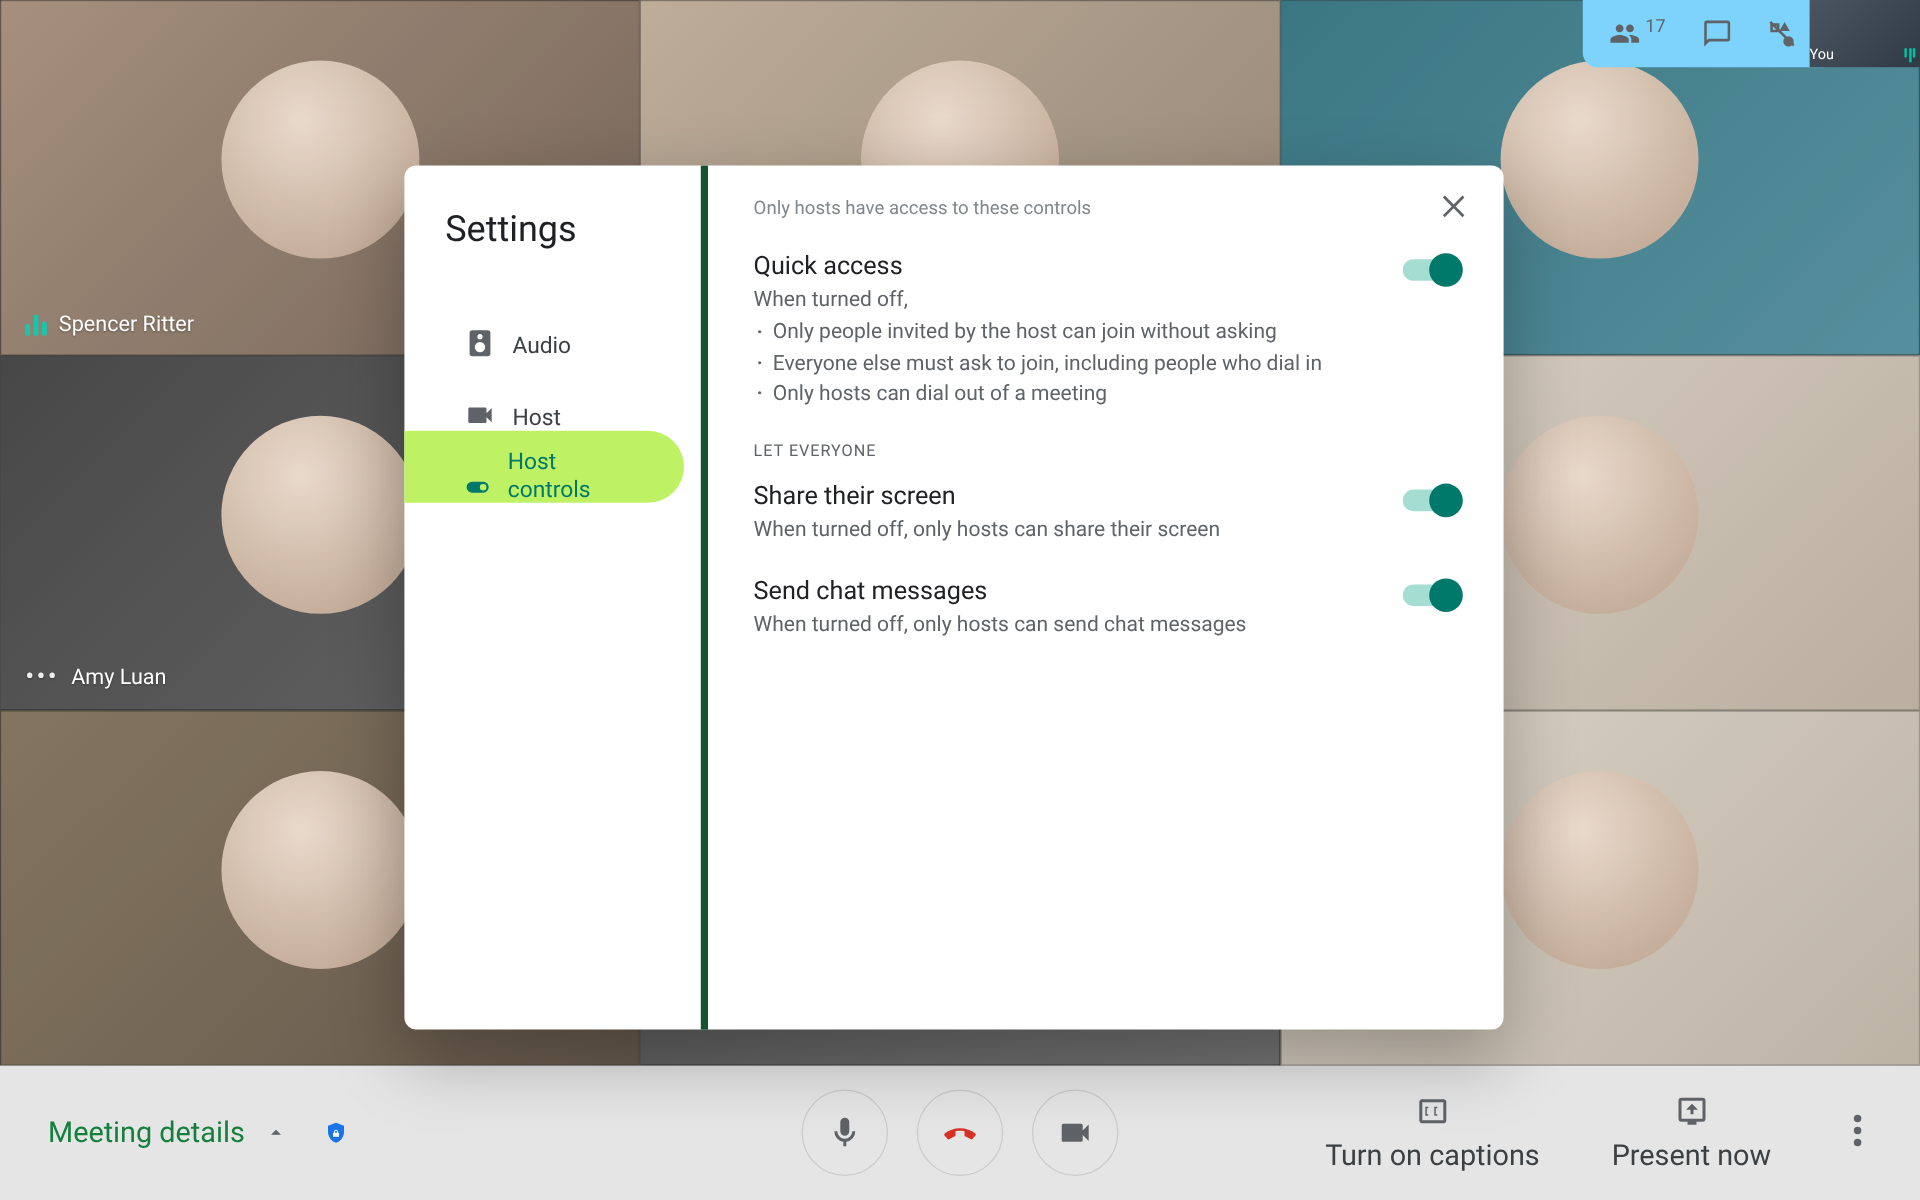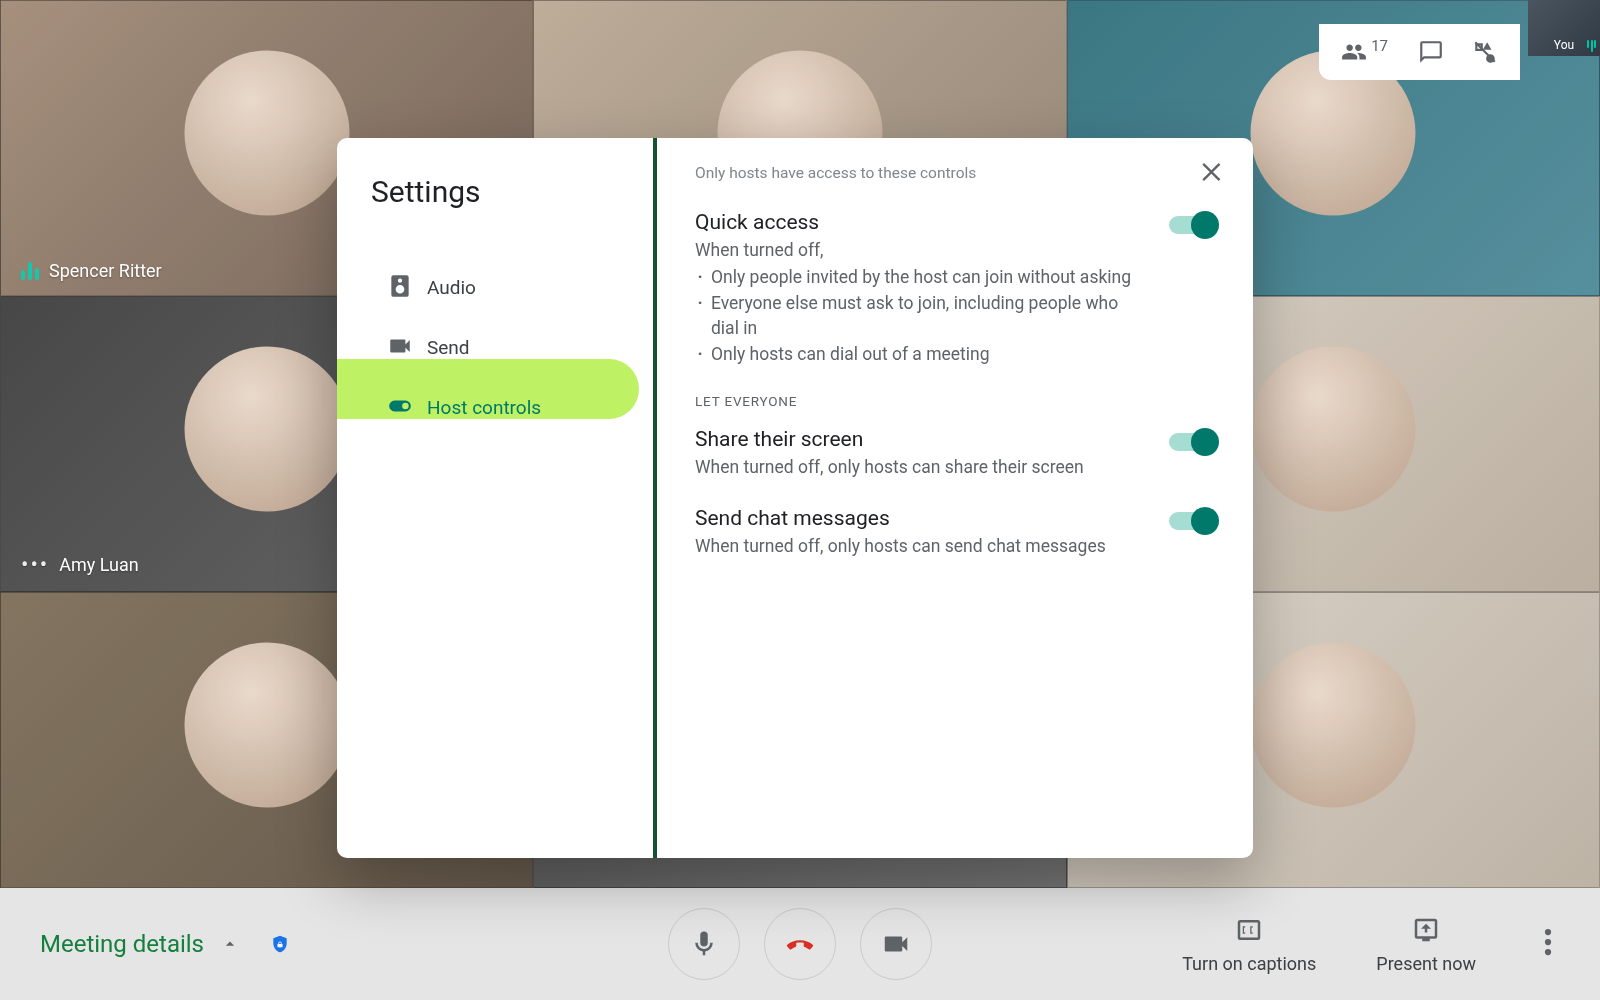--- a/index.html
+++ b/index.html
@@ -54,34 +54,33 @@
   .overlay-fade {
     position:absolute; inset:0; height:888px;
     background: rgba(255,255,255,0.07);
     pointer-events:none;
   }
 
   
   .tr-panel {
     position:absolute; top:0; right:0;
     display:flex; align-items:center; gap:28px;
-    background:#ffffff; height:56px; padding:0 22px;
+    background:#7dd3fc; height:56px; padding:0 22px;
     border-bottom-left-radius:12px;
-    margin-top:24px;
   }
   .tr-item{display:flex;align-items:center;gap:6px;color:#5f6368;cursor:pointer;}
   .tr-item svg{width:26px;height:26px;fill:#5f6368}
   .tr-item.strike svg{position:relative}
   .tr-count{font-size:15px;color:#5f6368;position:relative;top:-6px;left:-2px}
 
   .self-view {
     position:absolute; top:0; right:0;
-    width:72px; height:56px;
+    width:92px; height:56px;
     background: linear-gradient(135deg,#4a5560,#2f3a45);
-    display:flex; align-items:flex-end; justify-content:center;
+    display:flex; align-items:flex-end; justify-content:flex-start;
     color:#fff; font-size:12px; padding-bottom:4px;
   }
   .self-view .mini-ind{position:absolute;right:4px;bottom:4px;display:flex;gap:1.5px}
   .self-view .mini-ind span{width:2px;height:8px;background:#00c4a7;border-radius:1px}
   .self-view .mini-ind span:nth-child(2){height:12px}
 
   
   .bottombar {
     position:absolute; left:0; right:0; bottom:0;
     height:112px; background:#e5e5e5;
@@ -103,35 +102,35 @@
   .round-btn {
     width:72px;height:72px;border-radius:50%;
     border:1px solid #c8cacc; background:#e5e5e5;
     display:flex;align-items:center;justify-content:center;
     cursor:pointer;
   }
   .round-btn svg{width:30px;height:30px;fill:#5f6368}
   .round-btn.hangup svg{fill:#d93025}
 
   .right-controls{margin-left:auto;display:flex;gap:60px;align-items:center;color:#3c4043}
-  .right-btn{display:flex;flex-direction:column;align-items:center;gap:8px;cursor:pointer;font-size:18px}
+  .right-btn{display:flex;flex-direction:column;align-items:center;gap:8px;cursor:pointer;font-size:24px}
   .right-btn svg{width:30px;height:30px;fill:#5f6368}
   .more-menu{cursor:pointer;padding:8px}
   .more-menu svg{width:8px;height:30px;fill:#5f6368}
 
   
   .dialog {
     position:absolute; left:337px; top:138px;
     width:916px; height:720px;
     background:#fff; border-radius:10px;
     box-shadow:0 24px 60px rgba(0,0,0,.28);
     display:flex;
   }
   .dlg-side {
-    width:320px; border-right:4px solid #14532d;
+    width:253px; border-right:6px solid #14532d;
     padding:36px 0;
   }
   .dlg-side h1{font-size:30px;font-weight:400;color:#202124;padding:0 34px 30px}
   .nav-item{
     display:flex;align-items:flex-end;gap:14px;
     height:60px;padding:0 50px;
     font-size:19px;color:#3c4043;
     border-radius:0 32px 32px 0;
     margin-right:14px; cursor:pointer;
   }
@@ -297,21 +296,21 @@
     <div class="nav-item">
       <svg viewBox="0 0 24 24">
           <path d="M6 2h12a2 2 0 0 1 2 2v16a2 2 0 0 1-2 2H6a2 2 0 0 1-2-2V4a2 2 0 0 1 2-2zm6 3a2 2 0 1 0 0 4 2 2 0 0 0 0-4zm0 6a4 4 0 1 0 0 8 4 4 0 0 0 0-8z"></path>
         </svg>
       <span>Audio</span>
     </div>
     <div class="nav-item">
       <svg viewBox="0 0 24 24">
           <path d="M17 10.5V7a1 1 0 0 0-1-1H4a1 1 0 0 0-1 1v10a1 1 0 0 0 1 1h12a1 1 0 0 0 1-1v-3.5l4 4v-11l-4 4z"></path>
         </svg>
-      <span>Send</span>
+      <span>Host</span>
     </div>
     <div class="nav-item active">
       <svg viewBox="0 0 24 24">
           <path d="M7 7h10a5 5 0 0 1 0 10H7A5 5 0 0 1 7 7zm10 2a3 3 0 1 0 0 6 3 3 0 0 0 0-6z"></path>
         </svg>
       <span>Host controls</span>
     </div>
   </div>
 
   <div class="dlg-main">

